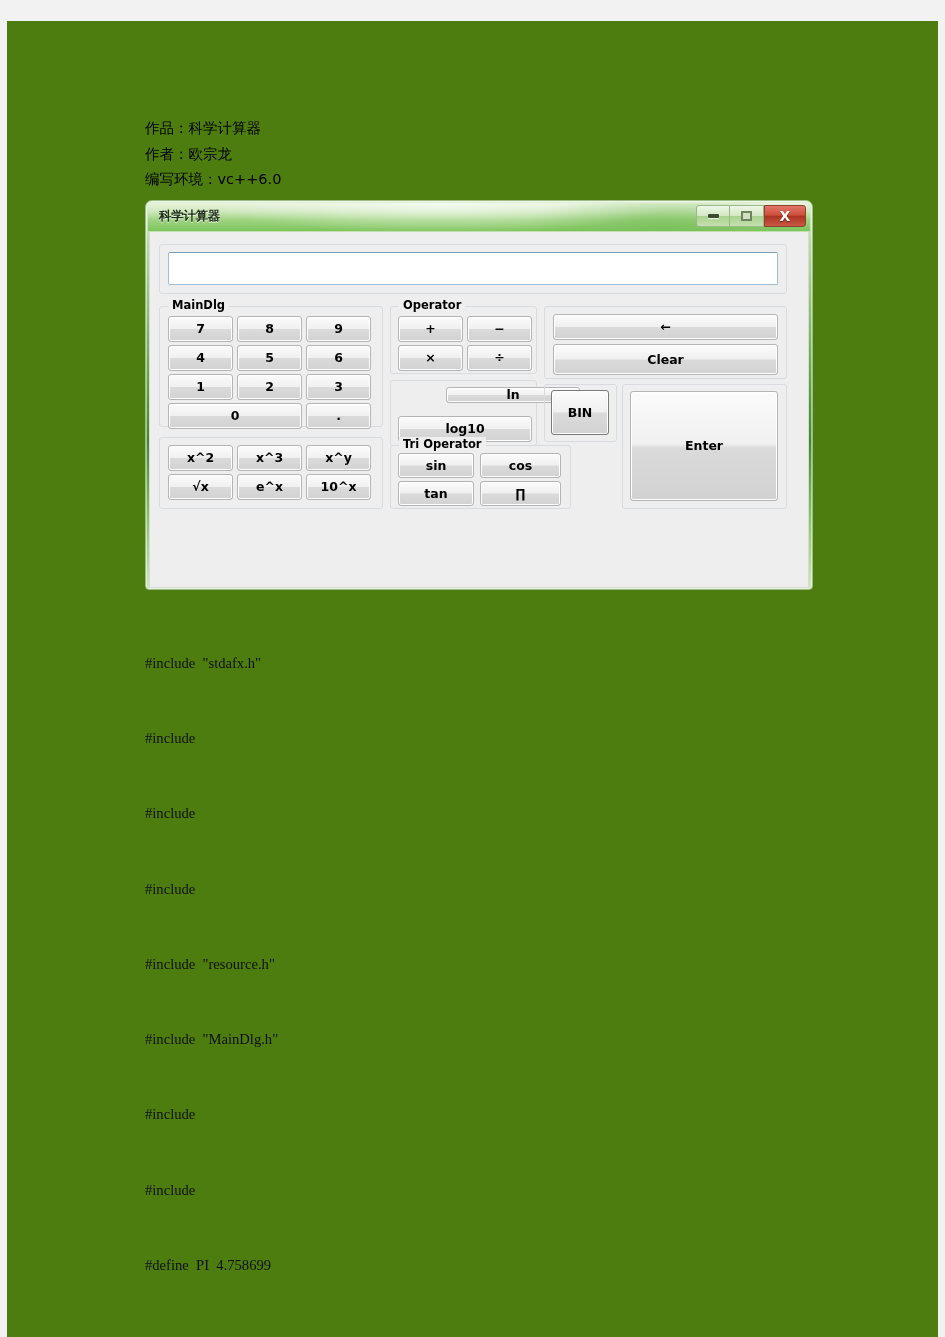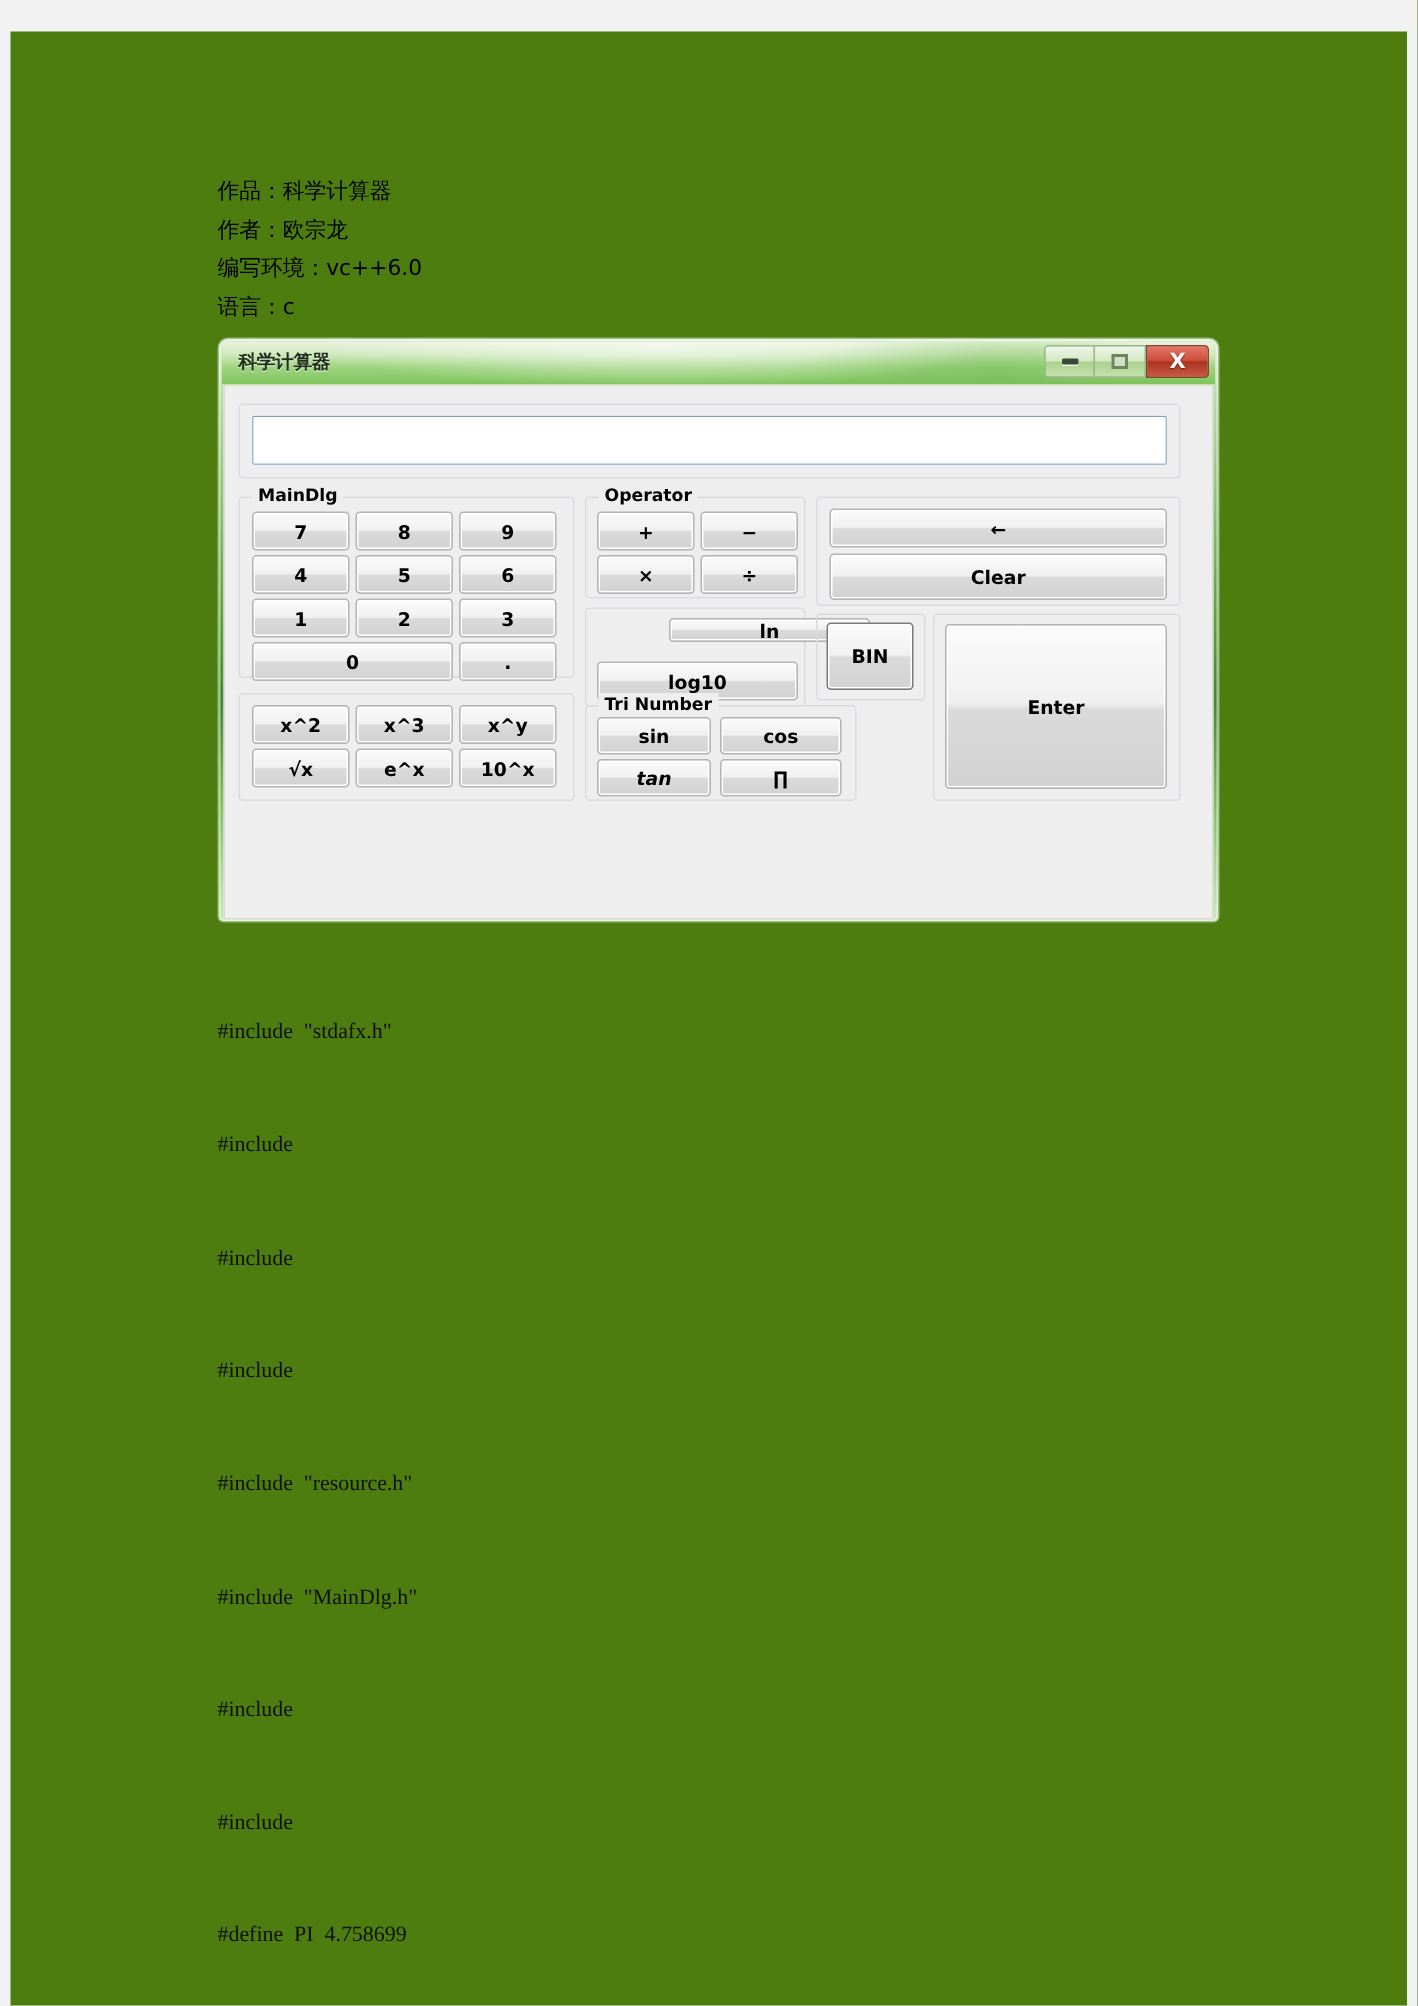--- a/index.html
+++ b/index.html
@@ -163,21 +163,20 @@
 </head>
 <body>
 
 <div class="page">
   <div class="doc-body">
 
     <div>
       <div class="meta-line">作品：科学计算器</div>
       <div class="meta-line">作者：欧宗龙</div>
       <div class="meta-line">编写环境：vc++6.0</div>
-      <div class="meta-line">语言：c</div>
     </div>
 
     <div class="calc-window">
 
       <div class="titlebar">
         <div class="title-text">科学计算器</div>
         <div class="win-btns">
           <div class="wb wb-min">
               <i></i>
             </div>
@@ -226,25 +225,25 @@
         <div class="btn light" style="left:248px; top:84px;  width:65px; height:26px;">+</div>
         <div class="btn light" style="left:317px; top:84px;  width:65px; height:26px;">−</div>
         <div class="btn light" style="left:248px; top:113px; width:65px; height:26px;">×</div>
         <div class="btn light" style="left:317px; top:113px; width:65px; height:26px;">÷</div>
 
         <div class="gbox" style="left:240px; top:148px; width:147px; height:66px;"></div>
         <div class="btn light" style="left:248px; top:155px; width:134px; height:16px;margin-left:48px;">ln</div>
         <div class="btn light" style="left:248px; top:184px; width:134px; height:26px;text-align:center;">log10</div>
 
         <div class="gbox" style="left:240px; top:213px; width:181px; height:64px;">
-          <div class="glabel">Tri Number</div>
+          <div class="glabel">Tri Operator</div>
         </div>
         <div class="btn light" style="left:248px; top:221px; width:76px; height:25px;">sin</div>
         <div class="btn light" style="left:330px; top:221px; width:81px; height:25px;">cos</div>
-        <div class="btn light" style="left:248px; top:249px; width:76px; height:25px;font-style:italic;">tan</div>
+        <div class="btn light" style="left:248px; top:249px; width:76px; height:25px;">tan</div>
         <div class="btn light" style="left:330px; top:249px; width:81px; height:25px;">∏</div>
 
         <div class="gbox" style="left:394px; top:74px; width:243px; height:73px;"></div>
         <div class="btn light" style="left:403px; top:82px; width:225px; height:26px;">←</div>
         <div class="btn light" style="left:403px; top:112px; width:225px; height:31px;">Clear</div>
 
         <div class="gbox" style="left:394px; top:152px; width:73px; height:58px;"></div>
         <div class="btn dark" style="left:401px; top:158px; width:58px; height:45px;">BIN</div>
 
         <div class="gbox" style="left:472px; top:152px; width:165px; height:125px;"></div>

